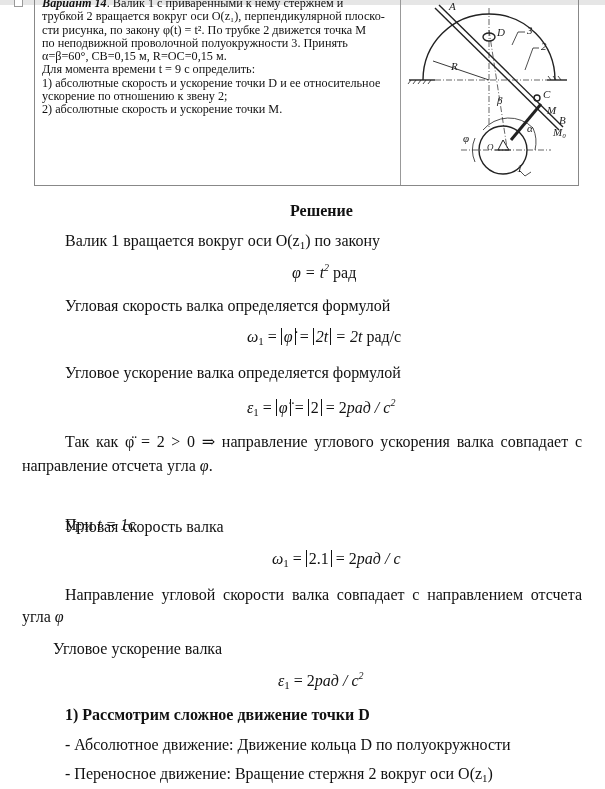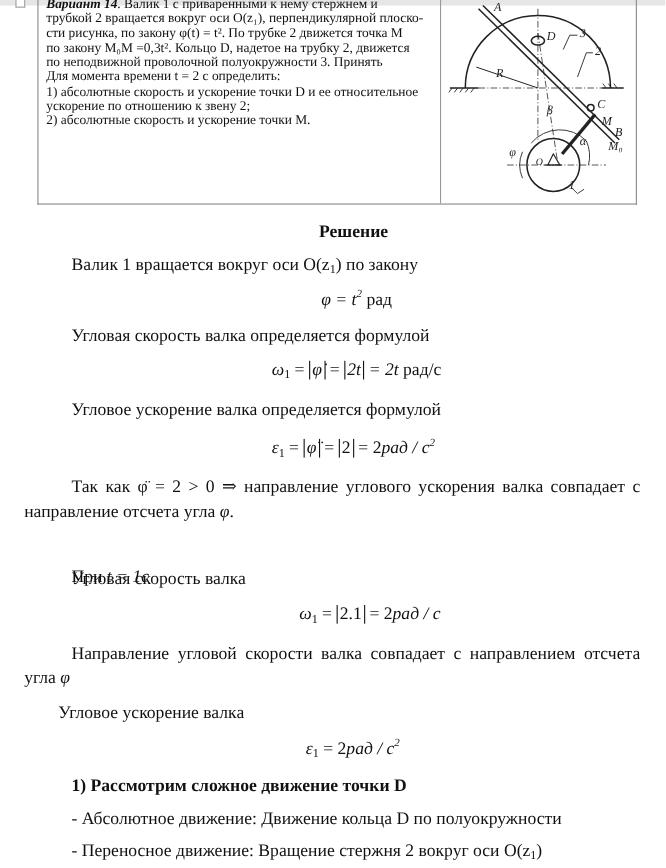--- a/index.html
+++ b/index.html
@@ -32,23 +32,23 @@
 
 <div class="topbar"></div>
 <div class="move-handle"></div>
 
 <div class="task-table">
   <div class="task-cell-text">
     <div class="task-text">
       <span class="line"><b>Вариант 14</b><span>. Валик 1 с приваренными к нему стержнем и</span></span>
       <span class="line">трубкой 2 вращается вокруг оси O(z₁), перпендикулярной плоско-</span>
       <span class="line">сти рисунка, по закону φ(t) = t². По трубке 2 движется точка M</span>
-      <span class="line">по закону M₀M =0,3t². Кольцо D, надетое на трубку 2, движется</span>
       <span class="line">по неподвижной проволочной полуокружности 3. Принять</span>
-      <span class="line">Для момента времени t = 2 с определить:</span>
+      <span class="line">α=β=60°, CB=0,15 м, R=OC=0,15 м.</span>
+      <span class="line">Для момента времени t = 9 с определить:</span>
       <span class="line">1) абсолютные скорость и ускорение точки D и ее относительное</span>
       <span class="line">ускорение по отношению к звену 2;</span>
       <span class="line">2) абсолютные скорость и ускорение точки M.</span>
     </div>
   </div>
   <div class="task-cell-figure">
     <svg width="177" height="180" viewBox="0 0 177 180">
       <g stroke="#222" fill="none" stroke-width="1.4">
 
         <path d="M 22 80 A 66 66 0 0 1 154 80"></path>

